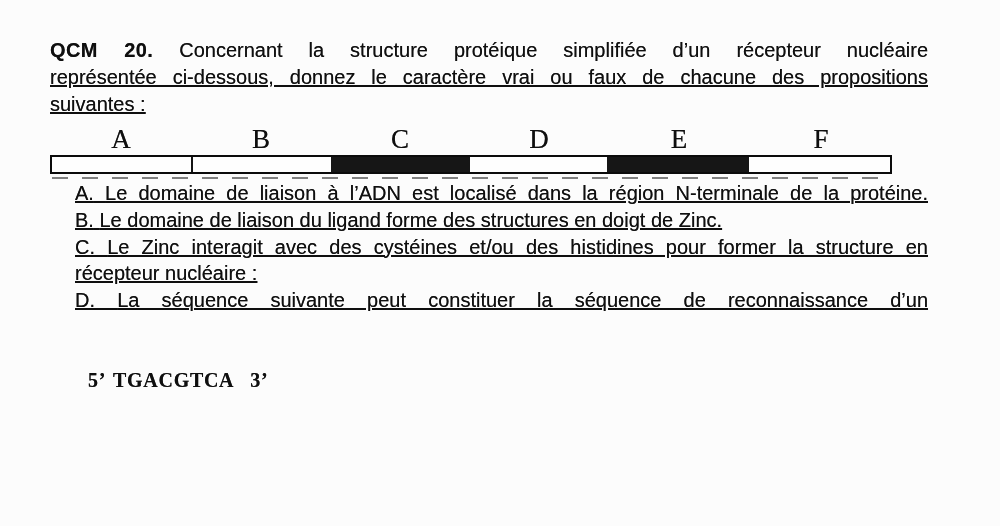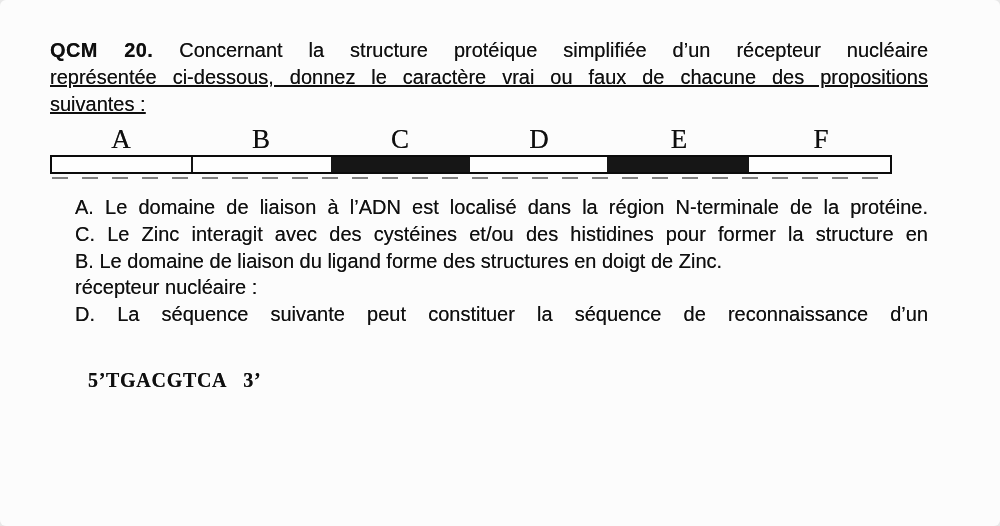--- a/index.html
+++ b/index.html
@@ -27,39 +27,39 @@
   .dbar{display:flex;height:15px;border:2px solid #0b0b0b;margin-top:1px;background:#fefefe;box-sizing:content-box;}
   .seg{height:100%;}
   .seg.divider{border-right:2px solid #141414;box-sizing:border-box;}
   .dshadow{
     height:2px;margin-top:3px;margin-left:2px;width:99%;
     background:repeating-linear-gradient(90deg,rgba(25,25,25,.55) 0 16px,rgba(25,25,25,0) 16px 30px);
   }
 
   
   .props{position:absolute;left:75px;width:853px;font-size:20px;line-height:26.8px;}
-  .p1{top:194px;}
+  .p1{top:180px;text-decoration:underline;}
   .p2{top:411px;}
 
   
   .seq{
     position:absolute;left:88px;
     font-family:"Liberation Serif",serif;font-weight:bold;
     font-size:20px;letter-spacing:.7px;white-space:nowrap;
   }
   .s1{top:369px;}
   .s2{top:490px;}
-  .seq .bases{margin-left:0;}
+  .seq .bases{margin-left:7px;}
   .seq .tp{margin-left:11px;}
   .seq .tp.wide{margin-left:16px;}
 </style>
 </head>
 <body>
 
-<div class="page" style="background: rgb(252, 252, 252); color: rgb(15, 15, 15); border-radius: 6px;">
+<div class="page" style="background: rgb(252, 252, 252); color: rgb(15, 15, 15);">
 
   <section class="intro">
     <div class="line j">
       <span class="qlabel">QCM 20.</span>
       <span>Concernant la structure protéique simplifiée d’un récepteur nucléaire</span>
     </div>
     <div class="line j ind">représentée ci-dessous, donnez le caractère vrai ou faux de chacune des propositions</div>
     <div class="line ind">suivantes :</div>
   </section>
 
@@ -81,27 +81,27 @@
         <div class="seg" style="width: 16.87%;"></div>
       </div>
     <div class="dshadow"></div>
   </section>
 
   <section class="props p1">
     <div class="line j">
       <span>A.</span>
       <span>Le domaine de liaison à l’ADN est localisé dans la région N-terminale de la protéine.</span>
     </div>
+    <div class="line">
+      <span>B.</span>
+      <span>Le domaine de liaison du ligand forme des structures en doigt de Zinc.</span>
+    </div>
     <div class="line j">
       <span>C.</span>
       <span>Le Zinc interagit avec des cystéines et/ou des histidines pour former la structure en</span>
-    </div>
-    <div class="line">
-      <span>B.</span>
-      <span>Le domaine de liaison du ligand forme des structures en doigt de Zinc.</span>
     </div>
     <div class="line">récepteur nucléaire :</div>
     <div class="line j">
       <span>D.</span>
       <span>La séquence suivante peut constituer la séquence de reconnaissance d’un</span>
     </div>
   </section>
 
   <div class="seq s1">
     <span>5’</span><span class="bases">TGACGTCA</span><span class="tp wide">3’</span>

